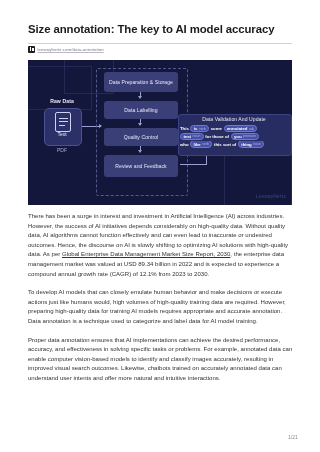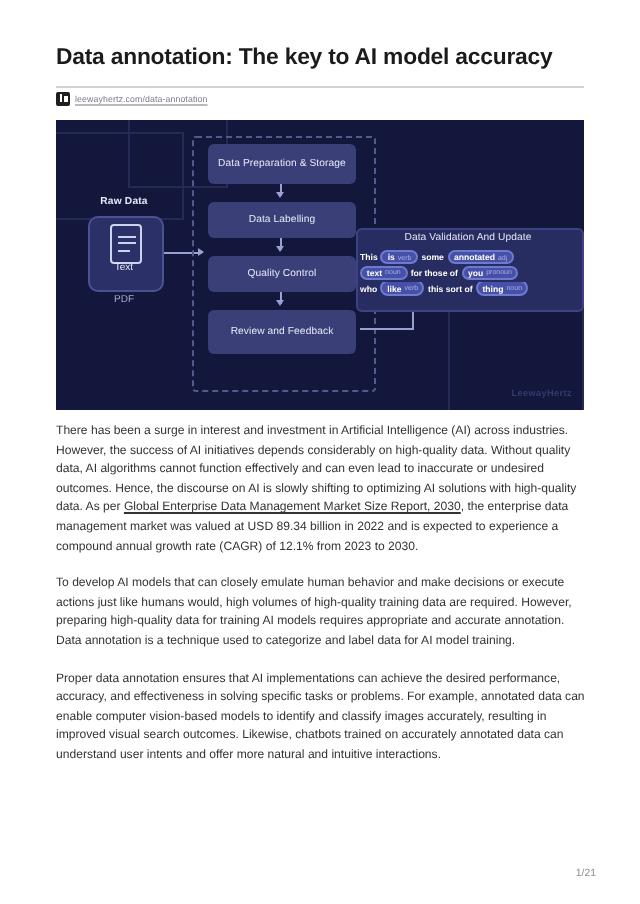--- a/index.html
+++ b/index.html
@@ -320,21 +320,21 @@
     bottom: 12px;
     font-size: 5.2px;
     color: #8c8c8c;
   }
 </style>
 </head>
 <body>
 
 <div class="page">
 
-  <div class="title">Data annotation: The key to AI model accuracy</div>
+  <div class="title">Size annotation: The key to AI model accuracy</div>
   <div class="rule"></div>
 
   <div class="srcline">
     <span class="favicon"></span>
     <span class="srcurl">leewayhertz.com/data-annotation</span>
   </div>
 
   <div class="hero">
     <div class="hero-bgbox bgbox-a"></div>
     <div class="hero-bgbox bgbox-b"></div>

